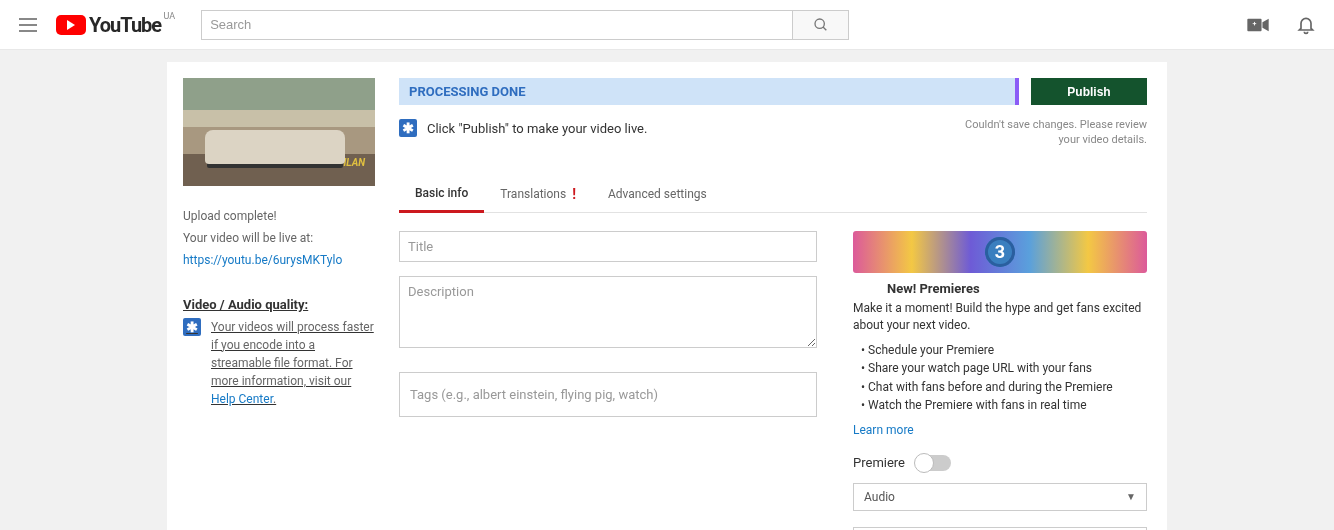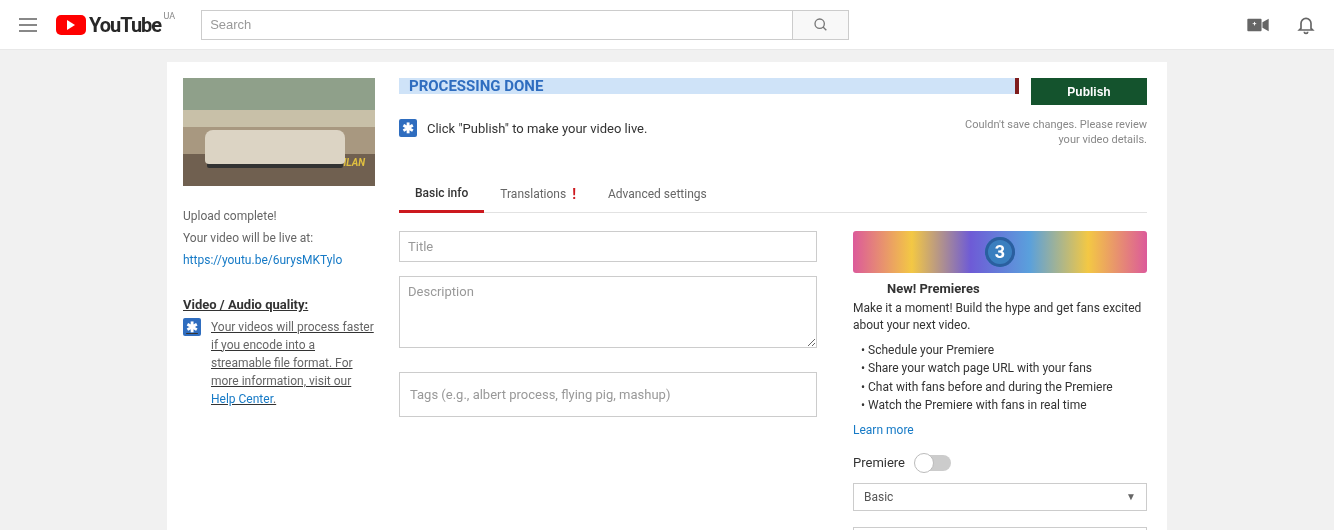--- a/index.html
+++ b/index.html
@@ -30,21 +30,21 @@
   .left-h { font-size: 13px; font-weight: bold; color: #333; margin-bottom: 5px; }
   .left-p { font-size: 12px; color: #666; margin-bottom: 5px; line-height: 1.4; }
   .left-link { font-size: 12px; color: #167ac6; text-decoration: none; }
   .quality-block { margin-top: 30px; text-decoration: underline; }
   .quality-row { display: flex; gap: 10px; margin-top: 6px; }
   .star-badge { width: 18px; height: 18px; background: #2F6DBF; color: #fff; font-size: 14px; font-weight: bold; display: flex; align-items: center; justify-content: center; flex-shrink: 0; border-radius: 2px; }
   .quality-text { font-size: 12px; color: #666; line-height: 1.5; }
 
   .main-col { flex: 1; }
   .status-row { display: flex; align-items: flex-start; gap: 12px; margin-bottom: 12px; }
-  .status-bar { flex: 1; height: 16px; background: #cfe3f8; border-right: 4px solid #7f1d1d; color: #2F6DBF; font-size: 15px; font-weight: bold; display: flex; align-items: center; padding: 0 10px; }
+  .status-bar { flex: 1; height: 27px; background: #cfe3f8; border-right: 4px solid #8b5cf6; color: #2F6DBF; font-size: 13px; font-weight: bold; display: flex; align-items: center; padding: 0 10px; }
   .publish-btn { width: 116px; height: 27px; background: #14532d; color: #fff; border: none; font-size: 12px; font-weight: bold; cursor: pointer; }
   .info-row { display: flex; align-items: flex-start; gap: 12px; }
   .info-msg { display: flex; align-items: center; gap: 10px; font-size: 13px; color: #333; margin-top: 2px; }
   .error-msg { margin-left: auto; text-align: right; font-size: 11px; color: #888; line-height: 1.4; max-width: 200px; }
 
   .tabs { display: flex; border-bottom: 1px solid #e2e2e2; margin-top: 28px; }
   .tab { padding: 10px 16px; font-size: 12px; color: #666; cursor: pointer; display: flex; align-items: center; gap: 6px; }
   .tab.active { color: #333; border-bottom: 3px solid #cc181e; font-weight: 500; margin-bottom: -1px; }
   .tab-warn { color: #cc181e; font-weight: bold; font-size: 14px; }
 
@@ -153,42 +153,42 @@
           <span>Translations</span>
           <span class="tab-warn">!</span>
         </div>
         <div class="tab">Advanced settings</div>
       </div>
 
       <div class="form-row">
         <div class="form-left">
           <input class="input" placeholder="Title" style="">
           <textarea class="input" placeholder="Description" style=""></textarea>
-          <div class="tags-input">Tags (e.g., albert process, flying pig, mashup)</div>
+          <div class="tags-input">Tags (e.g., albert einstein, flying pig, watch)</div>
         </div>
 
         <div class="form-right">
           <div class="promo">
             <div class="promo-circle">3</div>
           </div>
           <div class="promo-h">New! Premieres</div>
           <div class="promo-p">Make it a moment! Build the hype and get fans excited about your next video.</div>
           <ul class="promo-ul">
             <li>Schedule your Premiere</li>
             <li>Share your watch page URL with your fans</li>
             <li>Chat with fans before and during the Premiere</li>
             <li>Watch the Premiere with fans in real time</li>
           </ul>
           <a href="#" class="learn-link">Learn more</a>
           <div class="premiere-row">
             <span class="premiere-lbl">Premiere</span>
             <div class="toggle"></div>
           </div>
           <div class="select-box">
-            <span>Basic</span>
+            <span>Audio</span>
             <span class="select-arrow">▼</span>
           </div>
           <button class="playlist-btn">+ Add to playlist</button>
         </div>
       </div>
 
     </div>
   </div>
 </div>
 

